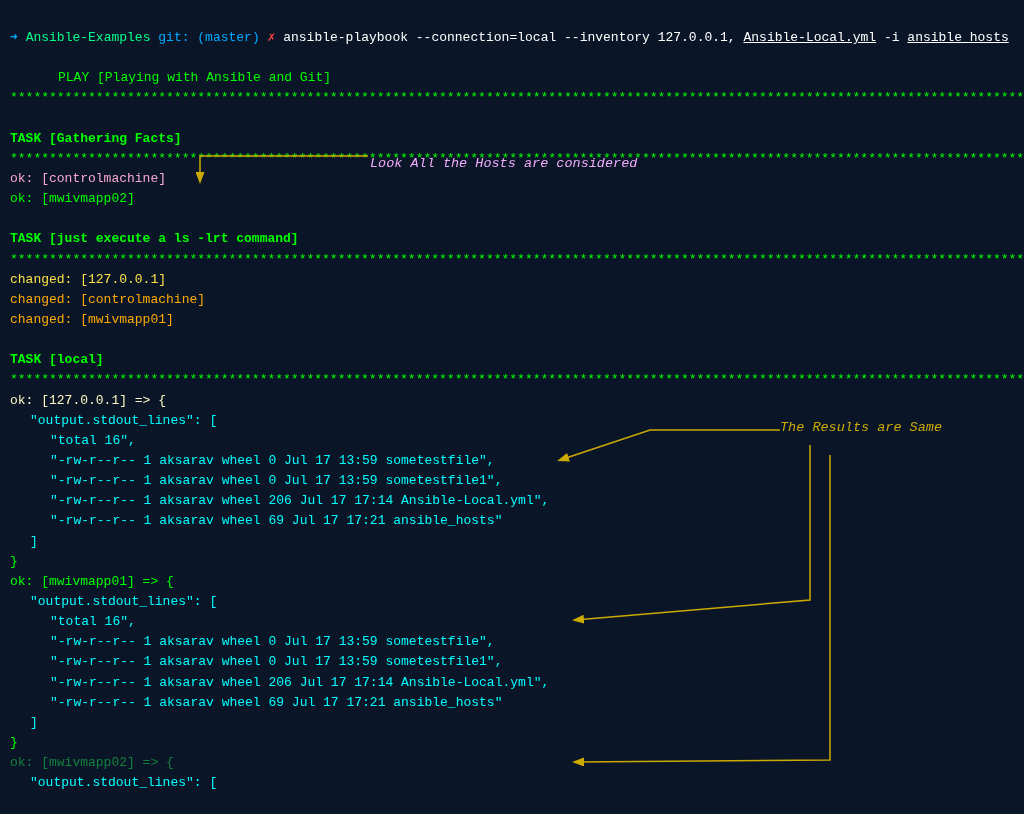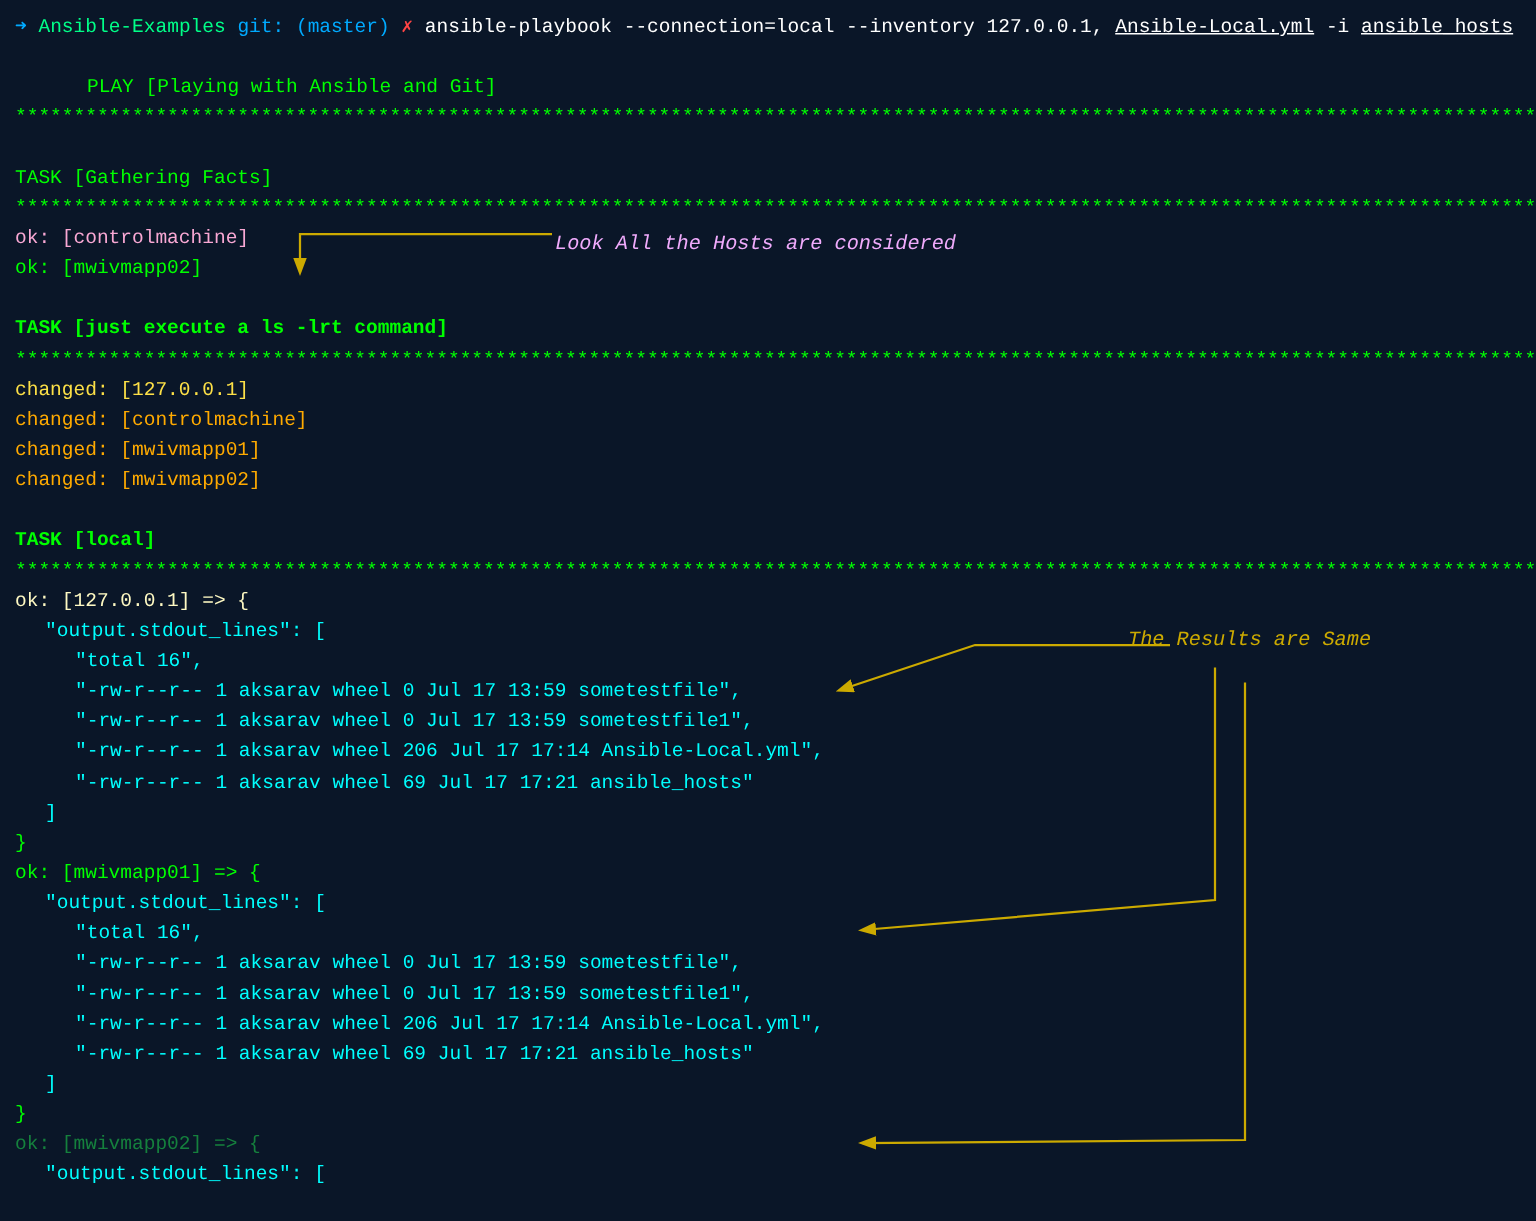--- a/index.html
+++ b/index.html
@@ -25,21 +25,21 @@
       height: 814px;
       pointer-events: none;
     }
     .empty-line { height: 1.55em; }
   </style>
 </head>
 <body>
 
 <div class="terminal">
 
-  <div style="color:#00ff00;">
+  <div style="color:#00ff00;margin-top:20px;">
     <span style="color:#00aaff;">➜</span>
     <span>  </span>
     <span style="color:#00ff88;">Ansible-Examples</span>
     <span> </span>
     <span style="color:#00aaff;">git:</span>
     <span style="color:#00aaff;">(master)</span>
     <span> </span>
     <span style="color:#ff4444;">✗</span>
     <span> </span>
     <span style="color:#ffffff;">ansible-playbook --connection=local --inventory 127.0.0.1,</span>
@@ -53,34 +53,33 @@
 
   <div class="empty-line"></div>
 
   <div style="color:#00ff00;">
     <span style="font-weight:normal;padding-left:48px;">PLAY [Playing with Ansible and Git] </span><span>***************************************************************************************************************************************</span>
   </div>
 
   <div class="empty-line"></div>
 
   <div style="color:#00ff00;">
-    <span style="font-weight:normal;">TASK [Gathering Facts] </span><span>***************************************************************************************************************************************</span>
+    <span style="font-weight:bold;">TASK [Gathering Facts] </span><span>***************************************************************************************************************************************</span>
   </div>
   <div style="color:#f9a8d4;">ok: [controlmachine]</div>
   <div style="color:#00ff00;">ok: [mwivmapp02]</div>
 
   <div class="empty-line"></div>
 
   <div style="color:#00ff00;">
     <span style="font-weight:bold;">TASK [just execute a ls -lrt command] </span><span>************************************************************************************************************************************</span>
   </div>
   <div style="color:#fde047;">changed: [127.0.0.1]</div>
   <div style="color:#ffaa00;">changed: [controlmachine]</div>
   <div style="color:#ffaa00;">changed: [mwivmapp01]</div>
-  <div style="color:#ffaa00;">changed: [mwivmapp02]</div>
 
   <div class="empty-line"></div>
 
   <div style="color:#00ff00;">
     <span style="font-weight:bold;">TASK [local] </span><span>******************************************************************************************************************************************</span>
   </div>
 
   <div style="color:#fef9c3;">ok: [127.0.0.1] =&gt; {</div>
   <div style="color:#00ffff; padding-left:20px;">"output.stdout_lines": [</div>
   <div style="color:#00ffff; padding-left:40px;">"total 16",</div>
@@ -101,21 +100,21 @@
   <div style="color:#00ffff; padding-left:20px;">]</div>
   <div style="color:#00ff00;">}</div>
 
   <div style="color:#15803d;">ok: [mwivmapp02] =&gt; {</div>
   <div style="color:#00ffff; padding-left:20px;">"output.stdout_lines": [</div>
 
 </div>
 
 <div style="position:absolute; top:156px; left:370px; color:#f0abfc; font-family:'Courier New',monospace; font-size:13.5px; font-style:italic;">Look All the Hosts are considered</div>
 
-<div style="position:absolute; top:420px; left:752px; color:#ccaa00; font-family:'Courier New',monospace; font-size:13.5px; font-style:italic;">The Results are Same</div>
+<div style="position:absolute; top:420px; left:780px; color:#ccaa00; font-family:'Courier New',monospace; font-size:13.5px; font-style:italic;">The Results are Same</div>
 
 <svg class="arrows" xmlns="http://www.w3.org/2000/svg">
 
   <defs>
     <marker id="arrowhead1" markerWidth="8" markerHeight="6" refX="6" refY="3" orient="auto">
       <polygon points="0 0, 8 3, 0 6" fill="#ccaa00"></polygon>
     </marker>
     <marker id="arrowhead2" markerWidth="8" markerHeight="6" refX="6" refY="3" orient="auto">
       <polygon points="0 0, 8 3, 0 6" fill="#ccaa00"></polygon>
     </marker>

